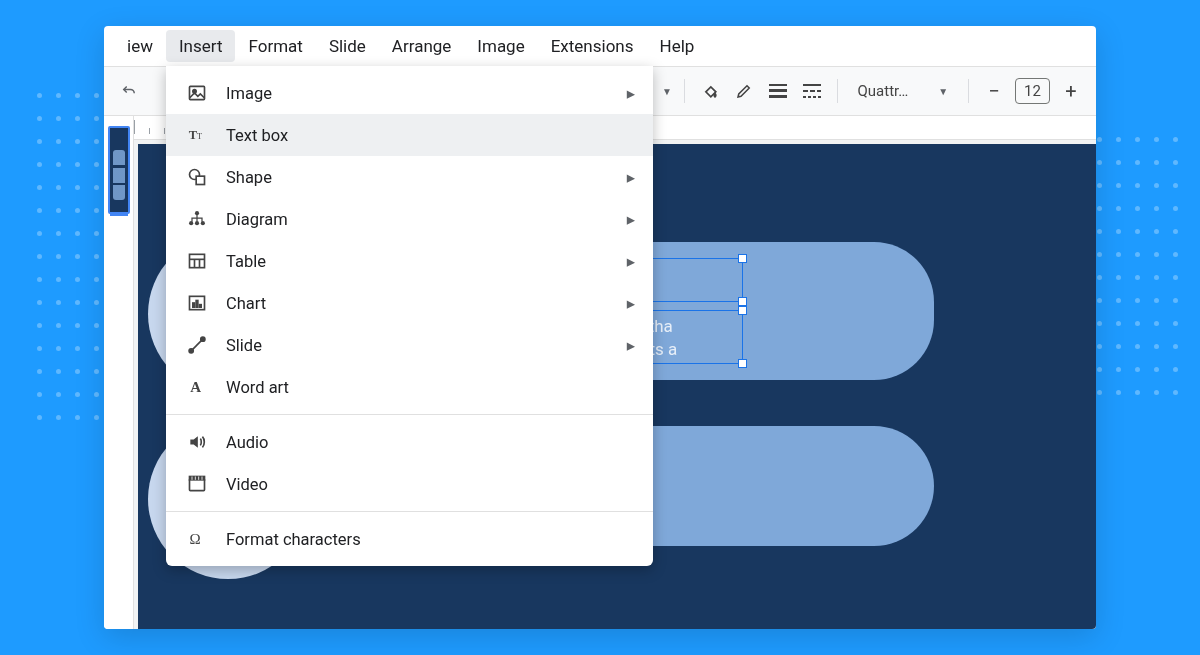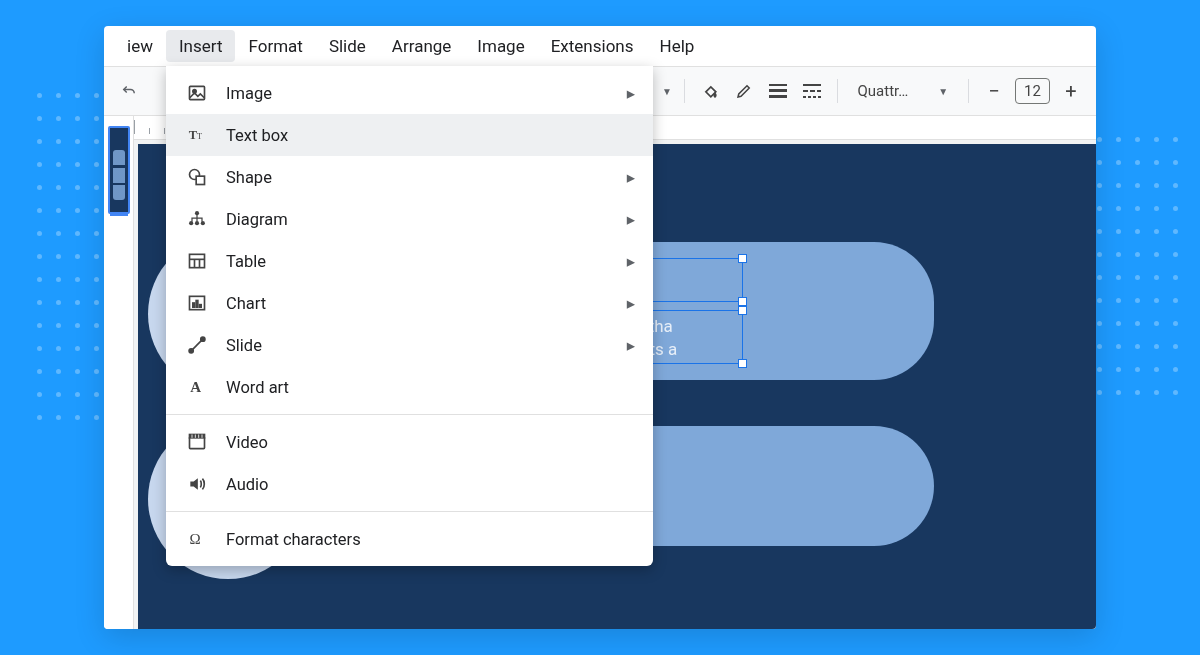--- a/index.html
+++ b/index.html
@@ -451,37 +451,37 @@
           <svg width="20" height="20" viewBox="0 0 24 24">
             <text x="4" y="18" font-size="18" font-family="serif" font-weight="bold" fill="#444">A</text>
           </svg>
         </span>
         <span>Word art</span>
       </div>
       <div class="dd-sep"></div>
       <div class="dd-item">
         <span class="dd-icon">
           <svg width="20" height="20" viewBox="0 0 24 24" fill="none" stroke="#444" stroke-width="2">
+            <path d="M4 9v6h4l5 4V5L8 9H4z" fill="#444" stroke="none"></path>
+            <path d="M16 8c1.5 1.5 1.5 6.5 0 8"></path>
+            <path d="M18.5 5.5c3 3 3 10 0 13"></path>
+          </svg>
+        </span>
+        <span>Audio</span>
+      </div>
+      <div class="dd-item">
+        <span class="dd-icon">
+          <svg width="20" height="20" viewBox="0 0 24 24" fill="none" stroke="#444" stroke-width="2">
             <rect x="3" y="6" width="18" height="14" rx="1"></rect>
             <rect x="3" y="3" width="18" height="4" fill="#444"></rect>
             <path d="M6 3v4M10 3v4M14 3v4M18 3v4" stroke="#fff" stroke-width="1"></path>
           </svg>
         </span>
         <span>Video</span>
       </div>
-      <div class="dd-item">
-        <span class="dd-icon">
-          <svg width="20" height="20" viewBox="0 0 24 24" fill="none" stroke="#444" stroke-width="2">
-            <path d="M4 9v6h4l5 4V5L8 9H4z" fill="#444" stroke="none"></path>
-            <path d="M16 8c1.5 1.5 1.5 6.5 0 8"></path>
-            <path d="M18.5 5.5c3 3 3 10 0 13"></path>
-          </svg>
-        </span>
-        <span>Audio</span>
-      </div>
       <div class="dd-sep"></div>
       <div class="dd-item">
         <span class="dd-icon">
           <svg width="20" height="20" viewBox="0 0 24 24">
             <text x="3" y="18" font-size="18" font-family="serif" fill="#444">Ω</text>
           </svg>
         </span>
         <span>Format characters</span>
       </div>
     </div>

